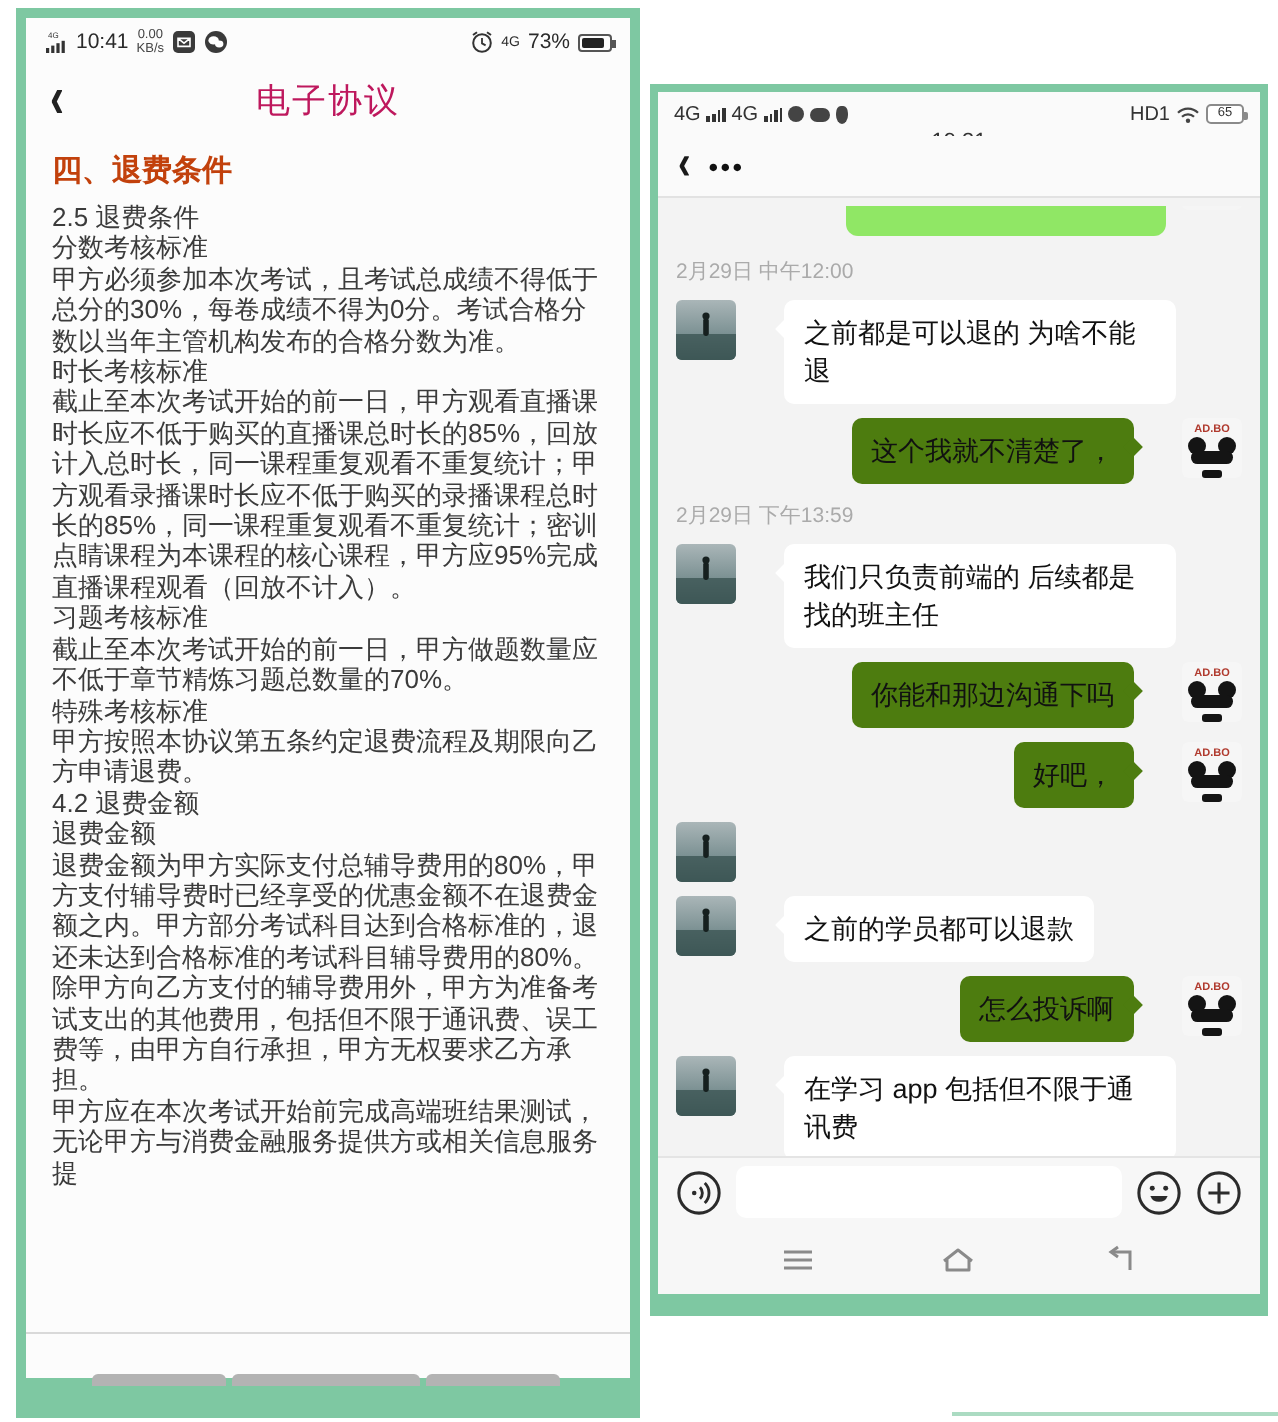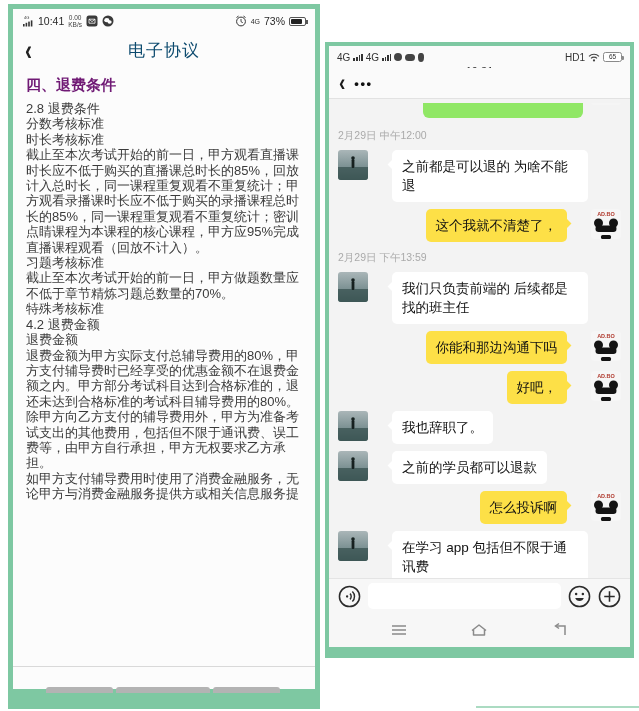--- a/index.html
+++ b/index.html
@@ -9,23 +9,23 @@
   
   .phone-left { position:absolute; left:8px; top:4px; width:312px; height:705px;
     background:#fcfcfc; border:solid #7ec8a2; border-width:5px 5px 20px 5px; }
   .l-status { height:24px; display:flex; align-items:center; gap:4px; padding:0 9px;
     font-size:10.5px; color:#2a2a2a; }
   .l-status .spacer { flex:1; }
   .speed { font-size:6.5px; line-height:7px; color:#444; text-align:center; }
   .mini-ic { width:12px; height:12px; display:inline-block; }
   .l-nav { height:34px; position:relative; display:flex; align-items:center; justify-content:center; }
   .l-back { position:absolute; left:12px; font-size:21px; line-height:20px; color:#222; font-weight:bold; transform:scaleY(1.4); }
-  .l-title { font-size:17px; color:#0c4a6e; letter-spacing:1px; }
+  .l-title { font-size:17px; color:#be185d; letter-spacing:1px; }
   .doc { height:599px; overflow:hidden; padding:2px 13px 0 13px; }
-  .doc h2 { font-size:15px; font-weight:bold; color:#701a75; margin:7px 0 6px; }
+  .doc h2 { font-size:15px; font-weight:bold; color:#c2410c; margin:7px 0 6px; }
   .para { font-size:13px; line-height:15.4px; color:#3b3b3b; }
   .doc-divider { border-top:1px solid #d9d9d9; margin:0; }
   .btn-stubs { position:absolute; left:0; bottom:-4px; width:100%; display:flex; gap:3px; padding-left:33px; }
   .stub { height:6px; background:#b3b3b3; border-radius:3px 3px 0 0; }
   .stub.s1 { width:67px; } .stub.s2 { width:94px; } .stub.s3 { width:67px; }
 
   
   .phone-right { position:absolute; left:325px; top:42px; width:309px; height:616px;
     background:#f3f3f3; border:solid #7ec8a2; border-width:4px 4px 11px 4px;
     display:flex; flex-direction:column; }
@@ -58,21 +58,21 @@
   .partial-bubble { width:160px; height:26px; background:#90e765; border-radius:6px; margin-right:8px; margin-top:-11px; }
   .partial-avatar { width:30px; height:30px; margin-top:-14px; border-radius:3px; overflow:hidden; flex:none; }
   .date-row { text-align:left; color:#aaaaaa; font-size:10.5px; margin:9px 0 3px; }
   .msg-row { display:flex; align-items:flex-start; margin:7px 0;gap:16px; }
   .msg-row.out { flex-direction:row-reverse; }
   .avatar { width:30px; height:30px; border-radius:3px; overflow:hidden; flex:none; }
   .bubble { position:relative; max-width:196px; background:#fff; border-radius:5px;
     padding:7px 10px; margin:0 8px; font-size:13.5px; line-height:19px; color:#111; }
   .bubble::after { content:""; position:absolute; top:11px; width:7px; height:7px; background:inherit; transform:rotate(45deg); }
   .in  .bubble::after { left:-3px; }
-  .out .bubble { background:#fde047; }
+  .out .bubble { background:#4d7c0f; }
   .out .bubble::after { right:-3px; }
 
   .inputbar { height:35px; background:#f7f7f7; border-top:1px solid #e4e4e4;
     display:flex; align-items:center; gap:7px; padding:0 9px; }
   .text-input { flex:1; height:26px; background:#fff; border:none; border-radius:5px; font-size:13px; padding:0 8px; outline:none; }
   .round-ic { width:23px; height:23px; flex:none; }
   .sysnav { height:34px; background:#f7f7f7; display:flex; align-items:center; justify-content:space-around; padding:0 30px; }
   .sys-ic { width:20px; height:16px; }
 
   .stray-line { position:absolute; left:476px; top:706px; width:163px; height:2px; background:#abdbc2; }
@@ -127,31 +127,33 @@
     </div>
 
     <div class="l-nav">
       <span class="l-back">‹</span>
       <span class="l-title">电子协议</span>
     </div>
 
     <div class="doc">
       <h2>四、退费条件</h2>
       <div id="doc-paragraphs">
-          <p class="para">2.8 退费条件</p>
+          <p class="para">2.5 退费条件</p>
           <p class="para">分数考核标准</p>
+          <p class="para">甲方必须参加本次考试，且考试总成绩不得低于总分的30%，每卷成绩不得为0分。考试合格分数以当年主管机构发布的合格分数为准。</p>
           <p class="para">时长考核标准</p>
           <p class="para">截止至本次考试开始的前一日，甲方观看直播课时长应不低于购买的直播课总时长的85%，回放计入总时长，同一课程重复观看不重复统计；甲方观看录播课时长应不低于购买的录播课程总时长的85%，同一课程重复观看不重复统计；密训点睛课程为本课程的核心课程，甲方应95%完成直播课程观看（回放不计入）。</p>
           <p class="para">习题考核标准</p>
           <p class="para">截止至本次考试开始的前一日，甲方做题数量应不低于章节精炼习题总数量的70%。</p>
           <p class="para">特殊考核标准</p>
+          <p class="para">甲方按照本协议第五条约定退费流程及期限向乙方申请退费。</p>
           <p class="para">4.2 退费金额</p>
           <p class="para">退费金额</p>
           <p class="para">退费金额为甲方实际支付总辅导费用的80%，甲方支付辅导费时已经享受的优惠金额不在退费金额之内。甲方部分考试科目达到合格标准的，退还未达到合格标准的考试科目辅导费用的80%。除甲方向乙方支付的辅导费用外，甲方为准备考试支出的其他费用，包括但不限于通讯费、误工费等，由甲方自行承担，甲方无权要求乙方承担。</p>
-          <p class="para">如甲方支付辅导费用时使用了消费金融服务，无论甲方与消费金融服务提供方或相关信息服务提</p>
+          <p class="para">甲方应在本次考试开始前完成高端班结果测试，无论甲方与消费金融服务提供方或相关信息服务提</p>
         </div>
     </div>
     <div class="doc-divider"></div>
 
     <div class="btn-stubs">
       <span class="stub s1"></span>
       <span class="stub s2"></span>
       <span class="stub s3"></span>
     </div>
   </div>
@@ -303,21 +305,20 @@
                   <stop offset="0.55" stop-color="#7d9294"></stop>
                   <stop offset="1" stop-color="#44605f"></stop>
                 </linearGradient>
               </defs>
               <rect width="30" height="30" fill="url(#sea)"></rect>
               <rect x="0" y="17" width="30" height="13" fill="#3c5554" opacity="0.8"></rect>
               <rect x="13.6" y="9" width="2.8" height="9" rx="1.2" fill="#16201f"></rect>
               <circle cx="15" cy="8" r="1.8" fill="#16201f"></circle>
             </svg>
     </span>
-    <span class="bubble">我也辞职了。</span>
   </div>
 
   <div class="msg-row in">
     <span class="avatar">
       <svg viewBox="0 0 30 30">
               <defs>
                 <linearGradient id="sea" x1="0" y1="0" x2="0" y2="1">
                   <stop offset="0" stop-color="#aab6b8"></stop>
                   <stop offset="0.55" stop-color="#7d9294"></stop>
                   <stop offset="1" stop-color="#44605f"></stop>

